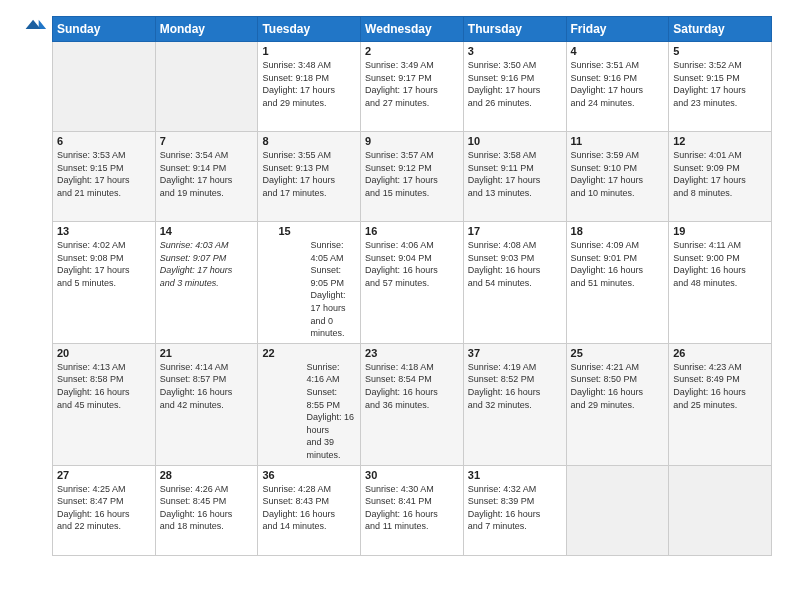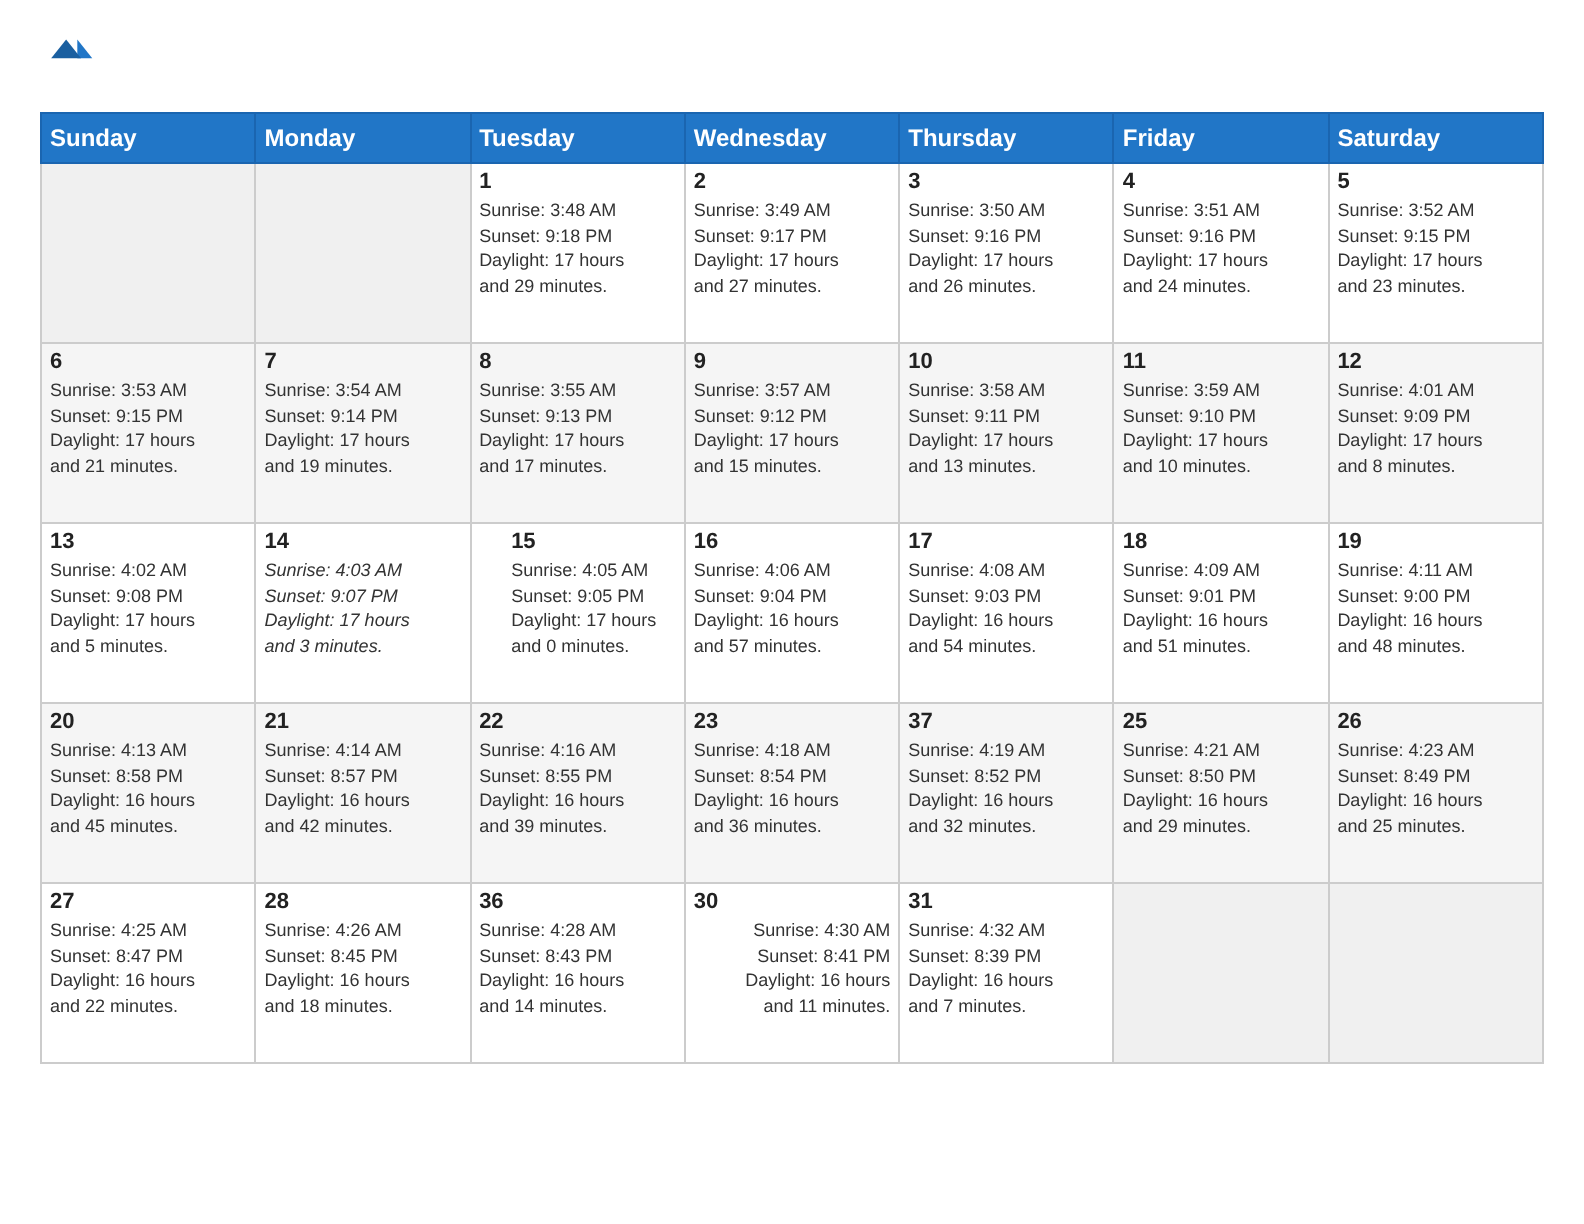--- a/index.html
+++ b/index.html
@@ -9,21 +9,21 @@
       font-family: Arial, sans-serif;
       background: #fff;
       overflow: hidden;
     }
     .page {
       width: 792px;
       height: 482px;
       background: #fff;
       padding: 16px 20px;
       display: flex;
-      flex-direction: column;
+      flex-direction: row;
     }
     .header {
       display: flex;
       justify-content: space-between;
       align-items: flex-start;
       margin-bottom: 12px;
     }
     .logo {
       display: flex;
       align-items: center;
@@ -245,21 +245,21 @@
           </td>
           <td style="background: rgb(255, 255, 255);">
             <span class="day-num">14</span>
             <div class="day-info" style="white-space: pre-line; font-style: italic;">Sunrise: 4:03 AM
 Sunset: 9:07 PM
 Daylight: 17 hours
 and 3 minutes.</div>
           </td>
           <td style="background: rgb(255, 255, 255); padding-left: 20px;">
             <span class="day-num">15</span>
-            <div class="day-info" style="white-space: pre-line;">Sunrise: 4:05 AM
+            <div class="day-info" style="white-space: pre-line; margin-left: 32px;">Sunrise: 4:05 AM
 Sunset: 9:05 PM
 Daylight: 17 hours
 and 0 minutes.</div>
           </td>
           <td style="background: rgb(255, 255, 255);">
             <span class="day-num">16</span>
             <div class="day-info" style="white-space: pre-line;">Sunrise: 4:06 AM
 Sunset: 9:04 PM
 Daylight: 16 hours
 and 57 minutes.</div>
@@ -296,21 +296,21 @@
           </td>
           <td style="background: rgb(245, 245, 245);">
             <span class="day-num">21</span>
             <div class="day-info" style="white-space: pre-line;">Sunrise: 4:14 AM
 Sunset: 8:57 PM
 Daylight: 16 hours
 and 42 minutes.</div>
           </td>
           <td style="background: rgb(245, 245, 245);">
             <span class="day-num">22</span>
-            <div class="day-info" style="white-space: pre-line;">Sunrise: 4:16 AM
+            <div class="day-info" style="white-space: pre-line; margin-left: 44px;">Sunrise: 4:16 AM
 Sunset: 8:55 PM
 Daylight: 16 hours
 and 39 minutes.</div>
           </td>
           <td style="background: rgb(245, 245, 245);">
             <span class="day-num">23</span>
             <div class="day-info" style="white-space: pre-line;">Sunrise: 4:18 AM
 Sunset: 8:54 PM
 Daylight: 16 hours
 and 36 minutes.</div>
@@ -354,21 +354,21 @@
           </td>
           <td style="background: rgb(255, 255, 255);">
             <span class="day-num">36</span>
             <div class="day-info" style="white-space: pre-line;">Sunrise: 4:28 AM
 Sunset: 8:43 PM
 Daylight: 16 hours
 and 14 minutes.</div>
           </td>
           <td style="background: rgb(255, 255, 255);">
             <span class="day-num">30</span>
-            <div class="day-info" style="white-space: pre-line; text-align: right;">Sunrise: 4:30 AM
+            <div class="day-info" style="white-space: pre-line;">Sunrise: 4:30 AM
 Sunset: 8:41 PM
 Daylight: 16 hours
 and 11 minutes.</div>
           </td>
           <td style="background: rgb(255, 255, 255);">
             <span class="day-num">31</span>
             <div class="day-info" style="white-space: pre-line;">Sunrise: 4:32 AM
 Sunset: 8:39 PM
 Daylight: 16 hours
 and 7 minutes.</div>

